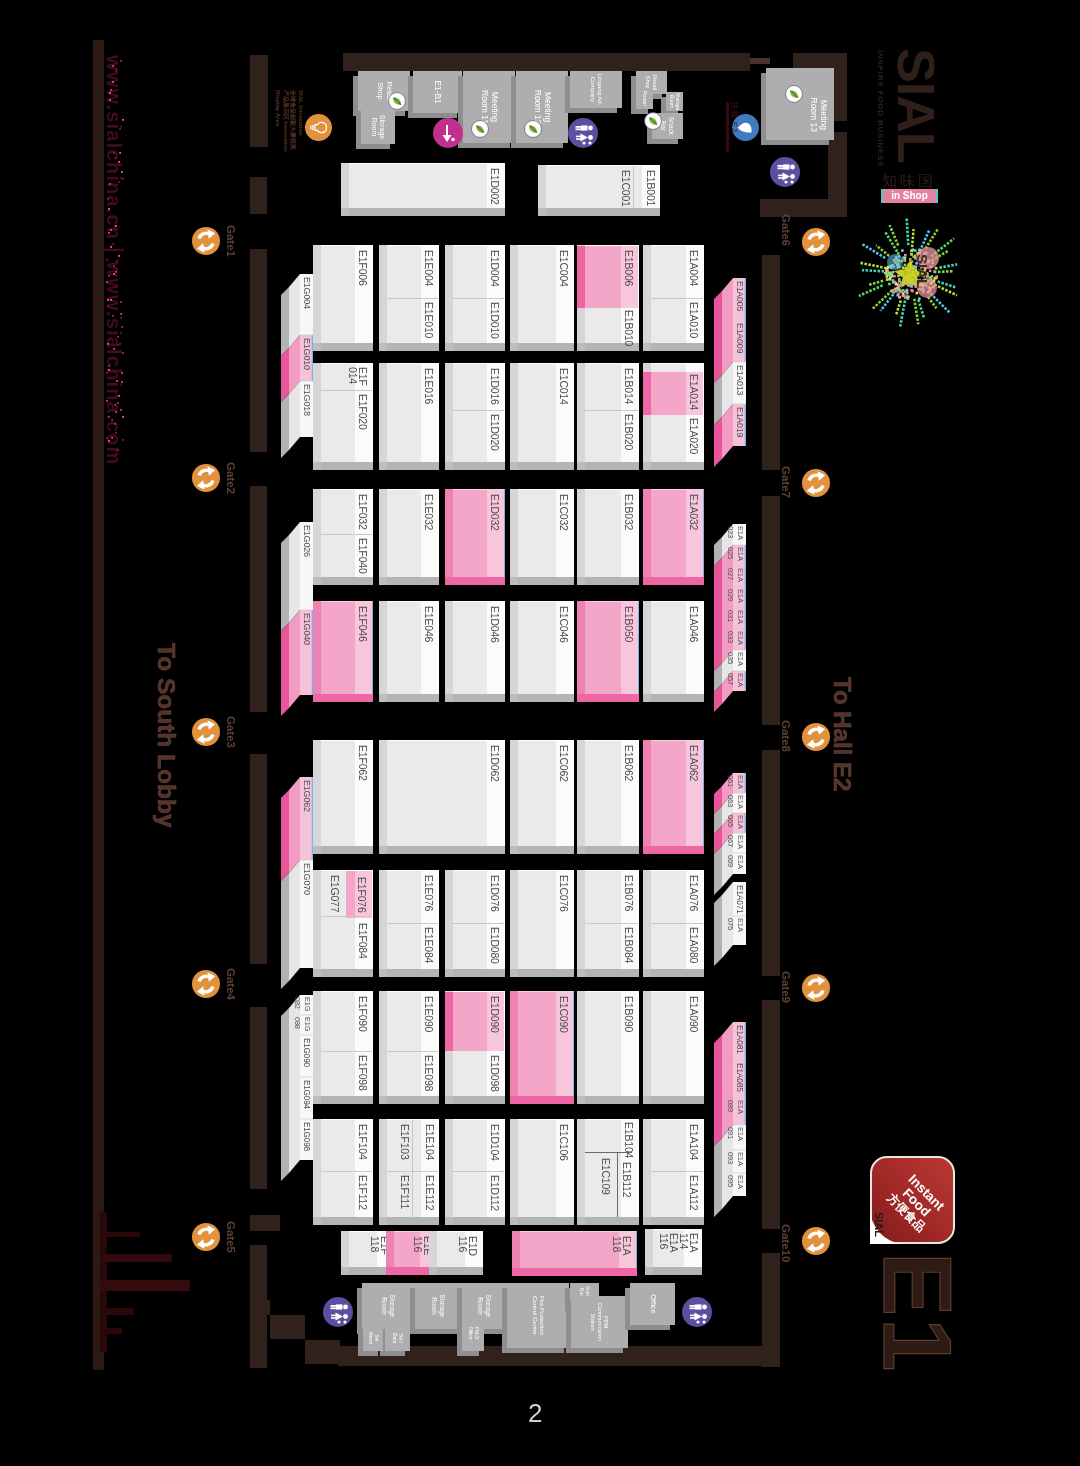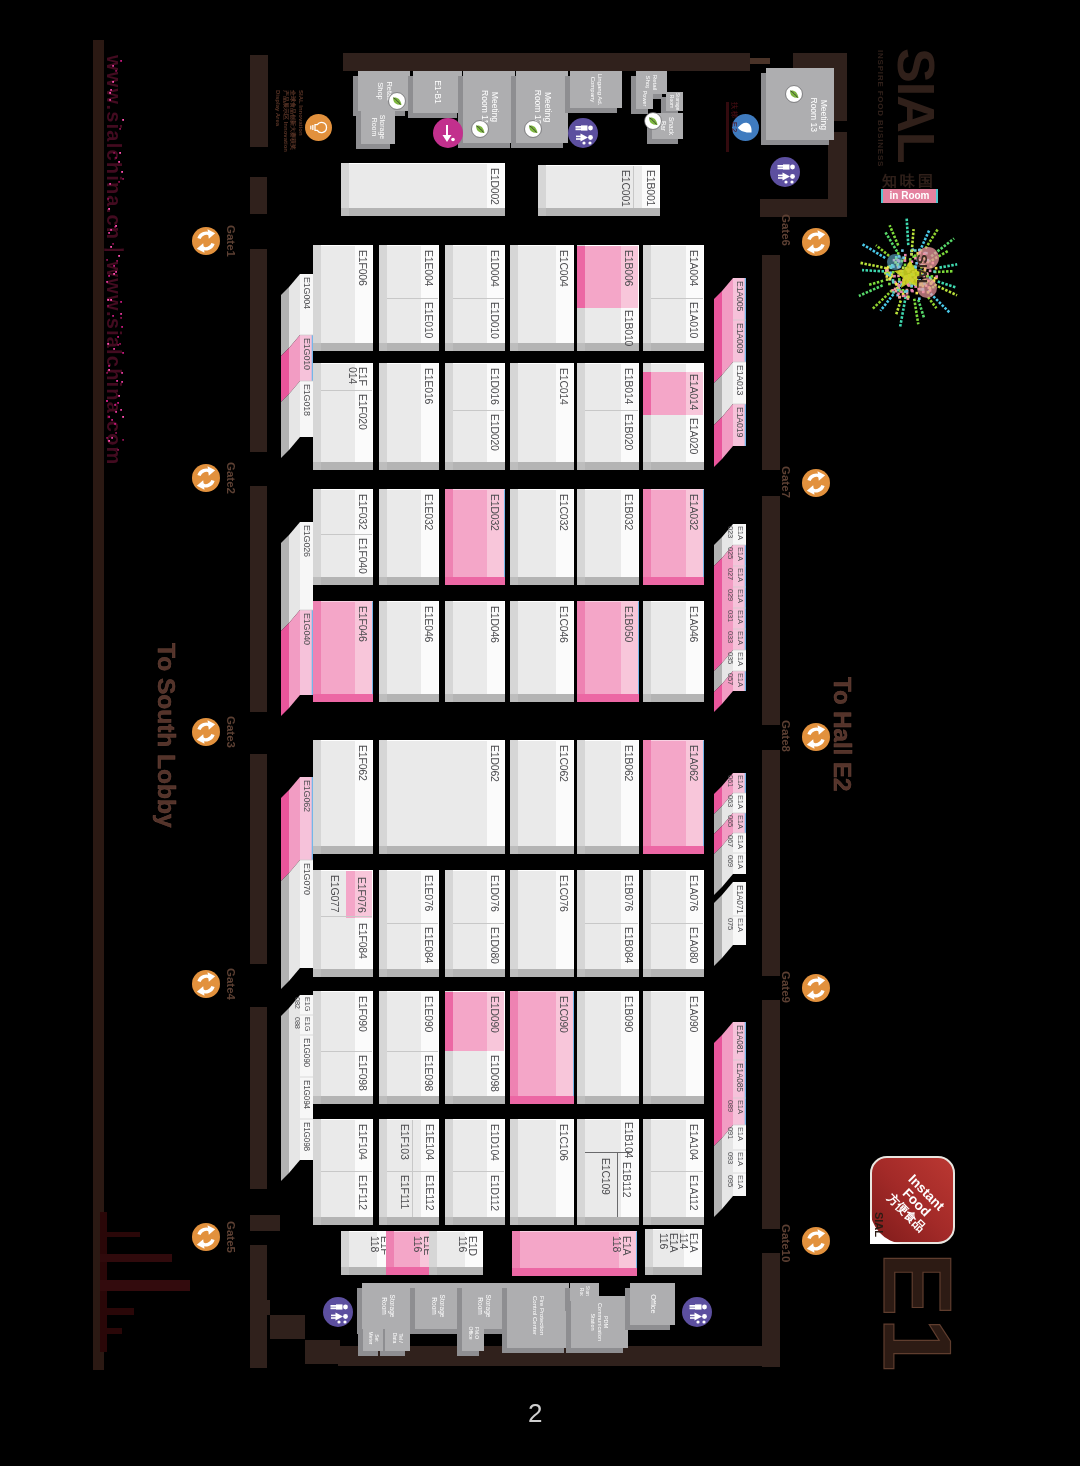--- a/index.html
+++ b/index.html
@@ -1012,23 +1012,23 @@
 
 <div class="ab" style="left:1252px;top:118px;font-size:96px;line-height:90px;font-weight:bold;color:#2d1b14;letter-spacing:2px;-webkit-text-stroke:1.2px #5f3d2e">E1</div>
 </div>
 
 <div style="position:absolute;left:878px;top:48px;width:62px;height:160px">
 
 <div style="position:absolute;left:8px;top:0px;width:50px;height:122px;writing-mode:vertical-lr"><span style="font-size:52px;font-weight:bold;color:#30201a;letter-spacing:-1px;font-family:'Liberation Sans',sans-serif">SIAL</span></div>
 
 <div style="position:absolute;left:-2px;top:2px;height:122px;writing-mode:vertical-lr;font-size:8px;letter-spacing:0.8px;color:#30201a;font-weight:bold">INSPIRE FOOD BUSINESS</div>
 
-<div style="position:absolute;left:4px;top:124px;font-size:15px;font-weight:bold;color:#30201a;letter-spacing:3px">知味国</div>
-
-<div style="position:absolute;left:3px;top:141px;width:53px;height:14px;background:#e4829f;color:#fff;font-size:10px;font-weight:bold;text-align:center;line-height:14px;border-left:2px solid #52c7ce;border-right:2px solid #52c7ce">in Room</div>
+<div style="position:absolute;left:4px;top:124px;font-size:15px;font-weight:normal;color:#30201a;letter-spacing:3px">知味国</div>
+
+<div style="position:absolute;left:3px;top:141px;width:53px;height:14px;background:#e4829f;color:#fff;font-size:10px;font-weight:bold;text-align:center;line-height:14px;border-left:2px solid #52c7ce;border-right:2px solid #52c7ce">in Shop</div>
 </div>
 
 <div style="position:absolute;left:855px;top:218px"><svg width="110" height="110" viewBox="0 0 110 110">
 <line x1="79.0" y1="54.0" x2="99.0" y2="53.2" stroke="#7ddc3a" stroke-width="2.6" stroke-dasharray="2.5,1.5"></line>
       <line x1="82.7" y1="63.6" x2="100.8" y2="69.3" stroke="#3fd9b0" stroke-width="2.6" stroke-dasharray="2.5,1.5"></line>
       <line x1="79.4" y1="66.6" x2="102.0" y2="77.3" stroke="#bae23a" stroke-width="2.6" stroke-dasharray="2.5,1.5"></line>
       <line x1="72.7" y1="72.7" x2="94.6" y2="94.6" stroke="#49c9e8" stroke-width="2.6" stroke-dasharray="2.5,1.5"></line>
       <line x1="73.0" y1="79.0" x2="81.4" y2="90.2" stroke="#8fd12f" stroke-width="2.6" stroke-dasharray="2.5,1.5"></line>
       <line x1="63.3" y1="81.7" x2="69.3" y2="100.8" stroke="#57d96a" stroke-width="2.6" stroke-dasharray="2.5,1.5"></line>
       <line x1="59.2" y1="80.7" x2="63.3" y2="106.3" stroke="#7ddc3a" stroke-width="2.6" stroke-dasharray="2.5,1.5"></line>

